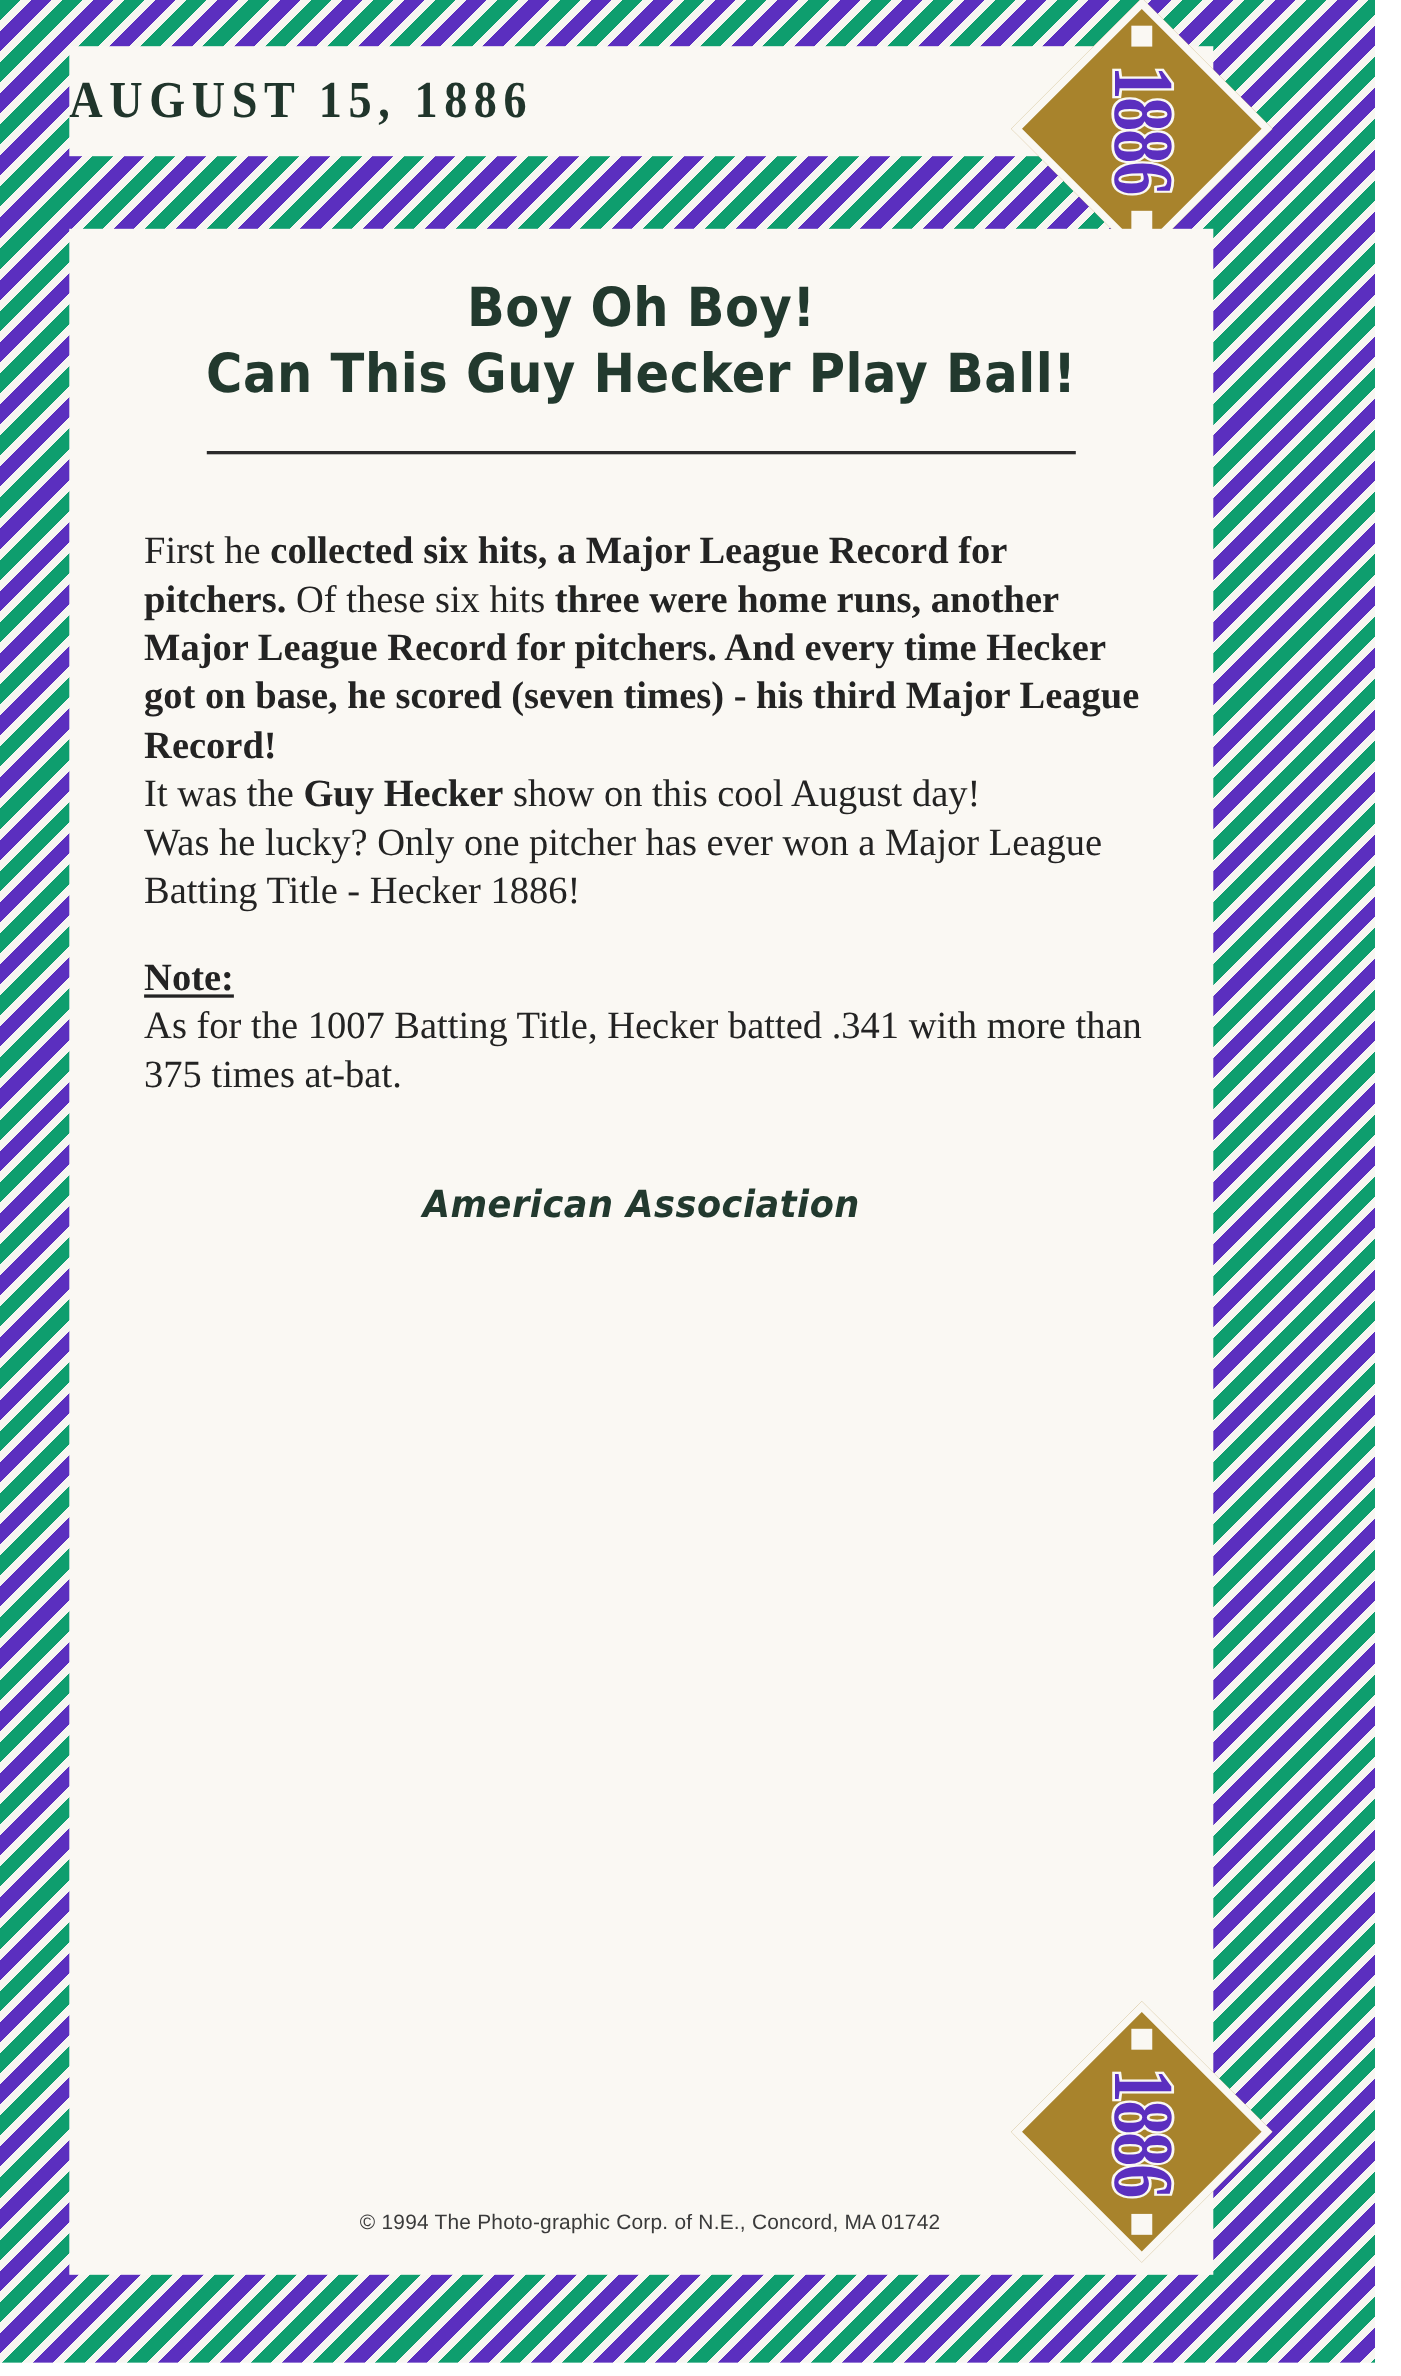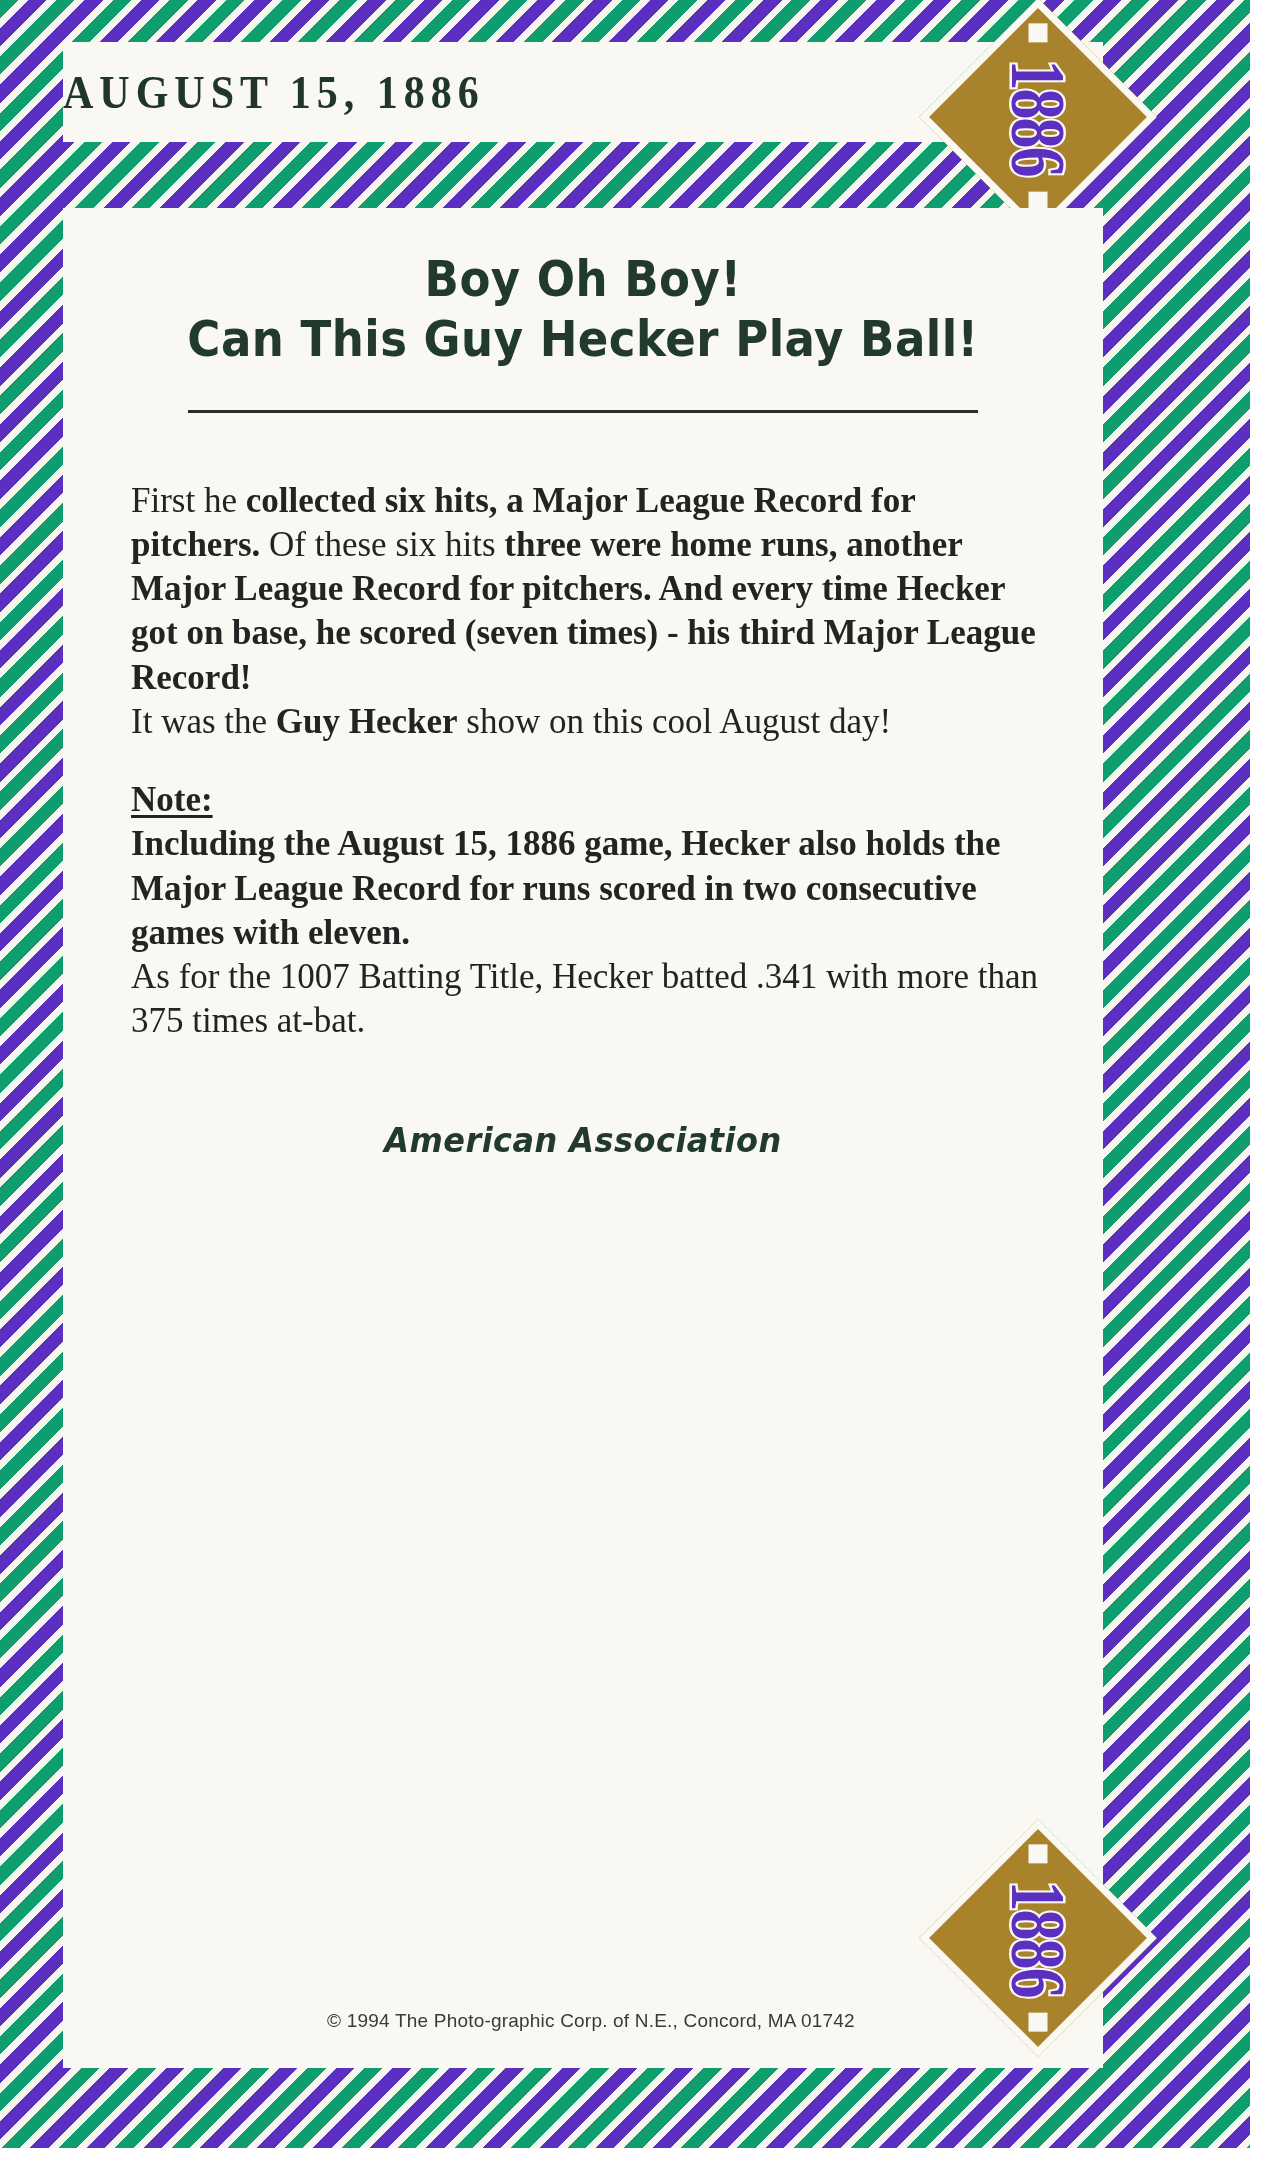--- a/index.html
+++ b/index.html
@@ -192,28 +192,28 @@
     <div id="rule"></div>
 
     <div id="body">
 
       <p><span>First he </span><span class="b">collected six hits, a Major League Record for pitchers.</span><span>  Of these six hits </span><span class="b">three were home runs, another Major League Record for pitchers.  And every time Hecker got on base, he scored (seven times) - his third Major League Record!</span>
       </p>
 
       <p><span>It was the </span><span class="b">Guy Hecker</span><span> show on this cool August day!</span>
       </p>
 
+      <p>Was he lucky?  Only one pitcher has ever won a Major League Batting Title - Hecker 1886!</p>
 
 
       <div class="gap"></div>
 
       <p><span id="note-label">Note:</span>
       </p>
 
-      <p class="b">Including the August 15, 1886 game, Hecker also holds the Major League Record for runs scored in two consecutive games with eleven.</p>
 
       <p>As for the 1007 Batting Title, Hecker batted .341 with more than 375 times at-bat.</p>
 
 
     </div>
 
     <div id="league">American Association</div>
 
     <div id="copyright">© 1994 The Photo-graphic Corp. of N.E., Concord, MA 01742</div>
 

